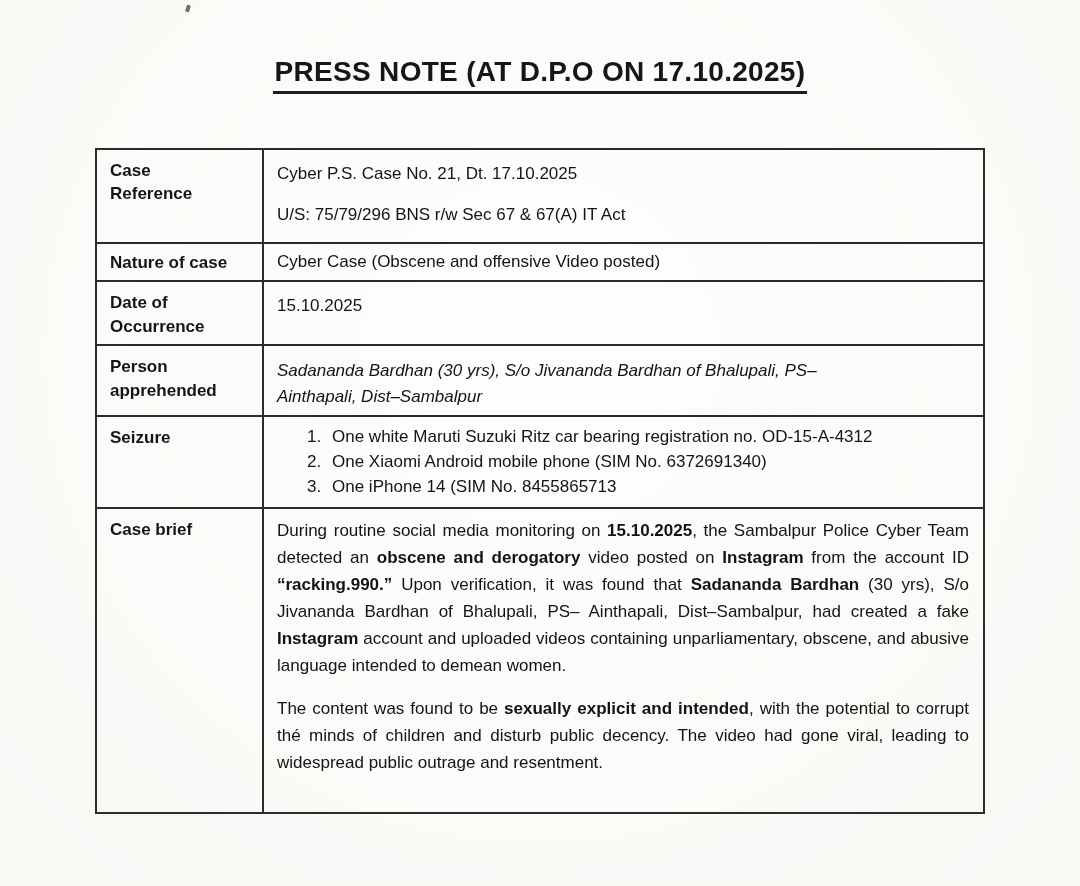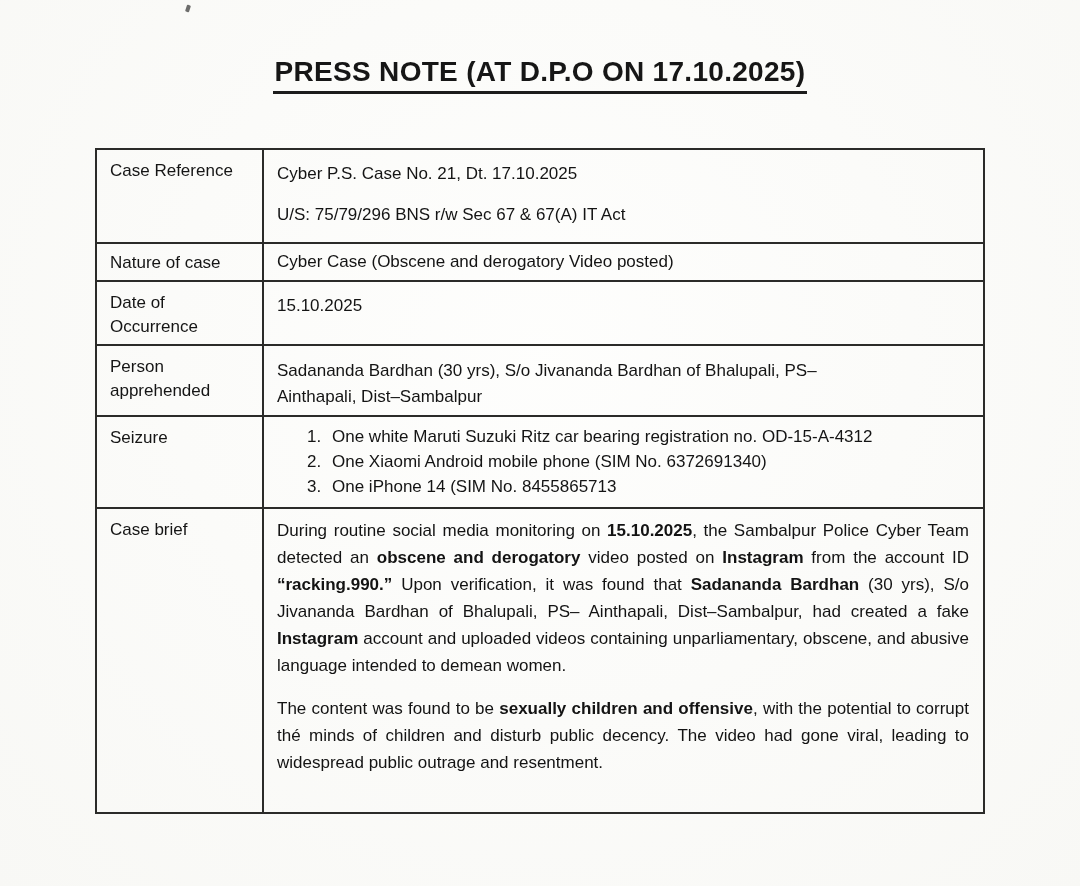--- a/index.html
+++ b/index.html
@@ -56,35 +56,35 @@
     table-layout: fixed;
     font-size: 17px;
   }
   table.case-table td {
     border: 2px solid #2b2b29;
     vertical-align: top;
     padding: 0;
   }
   td.label-cell { width: 165px; }
   .label-text {
-    font-weight: normal;
+    font-weight: bold;
     padding: 9px 10px 6px 13px;
     width: 124px;
     line-height: 1.38;
     color: #151515;
   }
   .value-pad { padding: 12px 28px 6px 13px; line-height: 1.4; }
   .row-ref .line-2 { margin-top: 17px; }
   .row-ref td { height: 92px; }
   .row-nature td { height: 33px; }
   .row-nature .value-pad { padding-top: 6px; }
   .row-nature .label-text { padding-top: 7px; }
   .row-date td { height: 53px; }
   .row-person td { height: 66px; border-radius: 15px; }
-  .row-person .value-pad { padding-right: 120px; line-height: 1.5; }
+  .row-person .value-pad { padding-right: 120px; line-height: 1.5; font-style: italic; }
   .row-seizure td { height: 90px; }
   .seizure-list {
     margin: 8px 0 0 0;
     padding: 0 26px 0 62px;
     line-height: 1.47;
   }
   .seizure-list li { padding-left: 6px; }
   .row-brief td { height: 303px; }
   .brief-pad { padding: 8px 14px 10px 13px; }
   .brief-para {
@@ -120,21 +120,21 @@
             <div class="line-2">U/S: 75/79/296 BNS r/w Sec 67 &amp; 67(A) IT Act</div>
           </div>
         </td>
       </tr>
 
       <tr class="row-nature">
         <td class="label-cell">
           <div class="label-text">Nature of case</div>
         </td>
         <td>
-          <div class="value-pad">Cyber Case (Obscene and derogatory Video posted)</div>
+          <div class="value-pad">Cyber Case (Obscene and offensive Video posted)</div>
         </td>
       </tr>
 
       <tr class="row-date">
         <td class="label-cell">
           <div class="label-text">Date of Occurrence</div>
         </td>
         <td>
           <div class="value-pad">15.10.2025</div>
         </td>
@@ -162,20 +162,20 @@
         </td>
       </tr>
 
       <tr class="row-brief">
         <td class="label-cell">
           <div class="label-text">Case brief</div>
         </td>
         <td>
           <div class="brief-pad">
             <p class="brief-para"><span>During routine social media monitoring on </span><b>15.10.2025</b><span>, the Sambalpur Police Cyber Team detected an </span><b>obscene and derogatory</b><span> video posted on </span><b>Instagram</b><span> from the account ID </span><b>“racking.990.”</b><span> Upon verification, it was found that </span><b>Sadananda Bardhan</b><span> (30 yrs), S/o Jivananda Bardhan of Bhalupali, PS– Ainthapali, Dist–Sambalpur, had created a fake </span><b>Instagram</b><span> account and uploaded videos containing unparliamentary, obscene, and abusive language intended to demean women.</span></p>
-            <p class="brief-para"><span>The content was found to be </span><b>sexually children and offensive</b><span>, with the potential to corrupt thé minds of children and disturb public decency. The video had gone viral, leading to widespread public outrage and resentment.</span></p>
+            <p class="brief-para"><span>The content was found to be </span><b>sexually explicit and intended</b><span>, with the potential to corrupt thé minds of children and disturb public decency. The video had gone viral, leading to widespread public outrage and resentment.</span></p>
           </div>
         </td>
       </tr>
 
     </tbody>
   </table>
 </div>
 
 </body></html>

